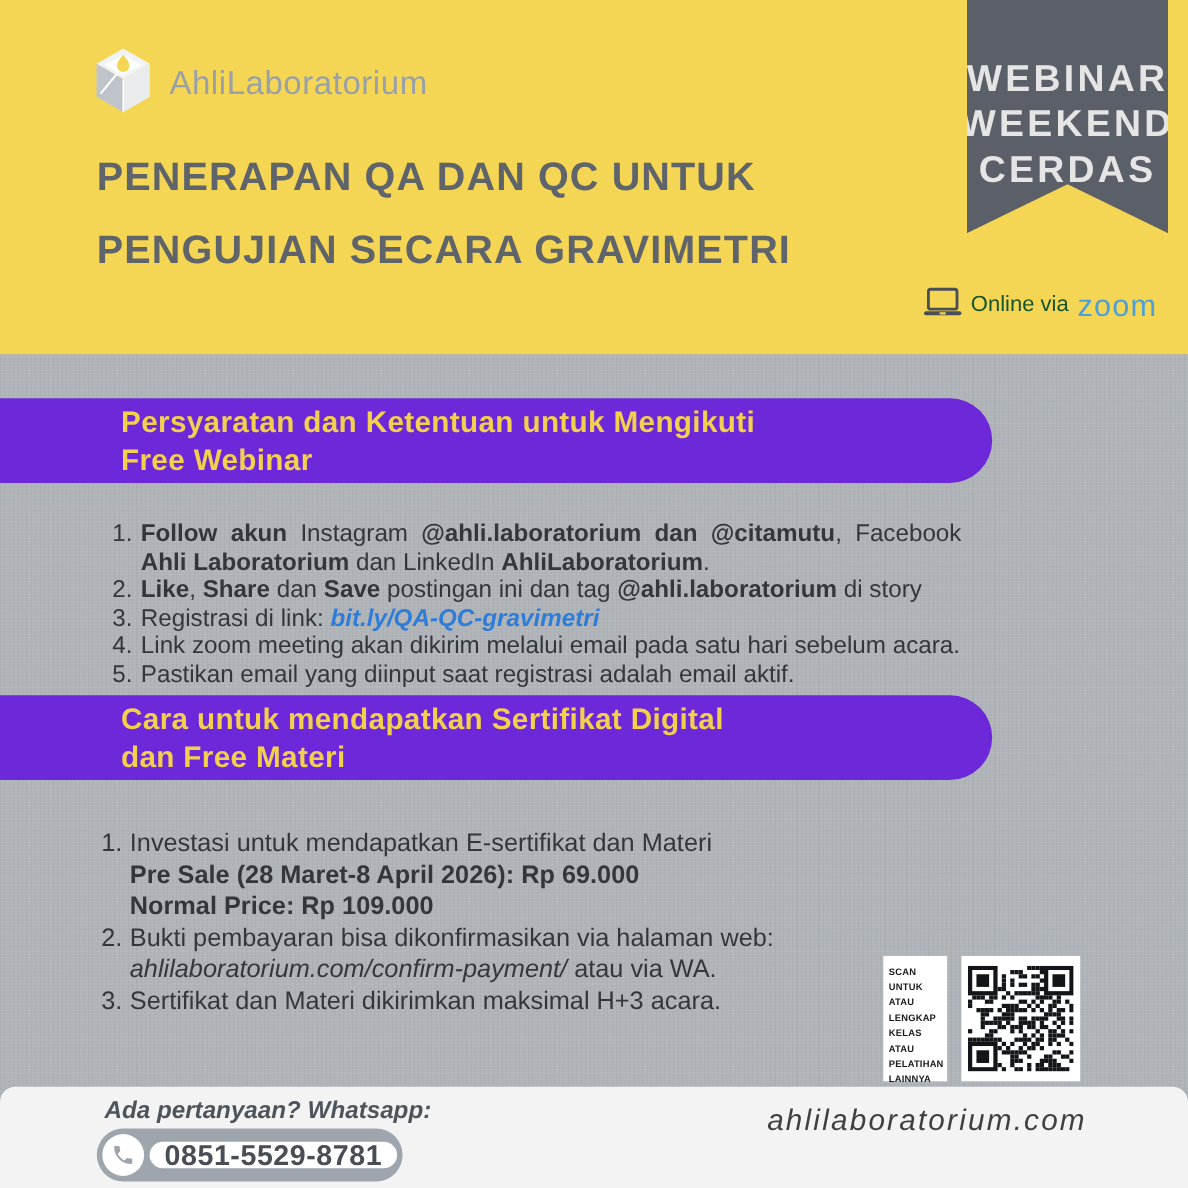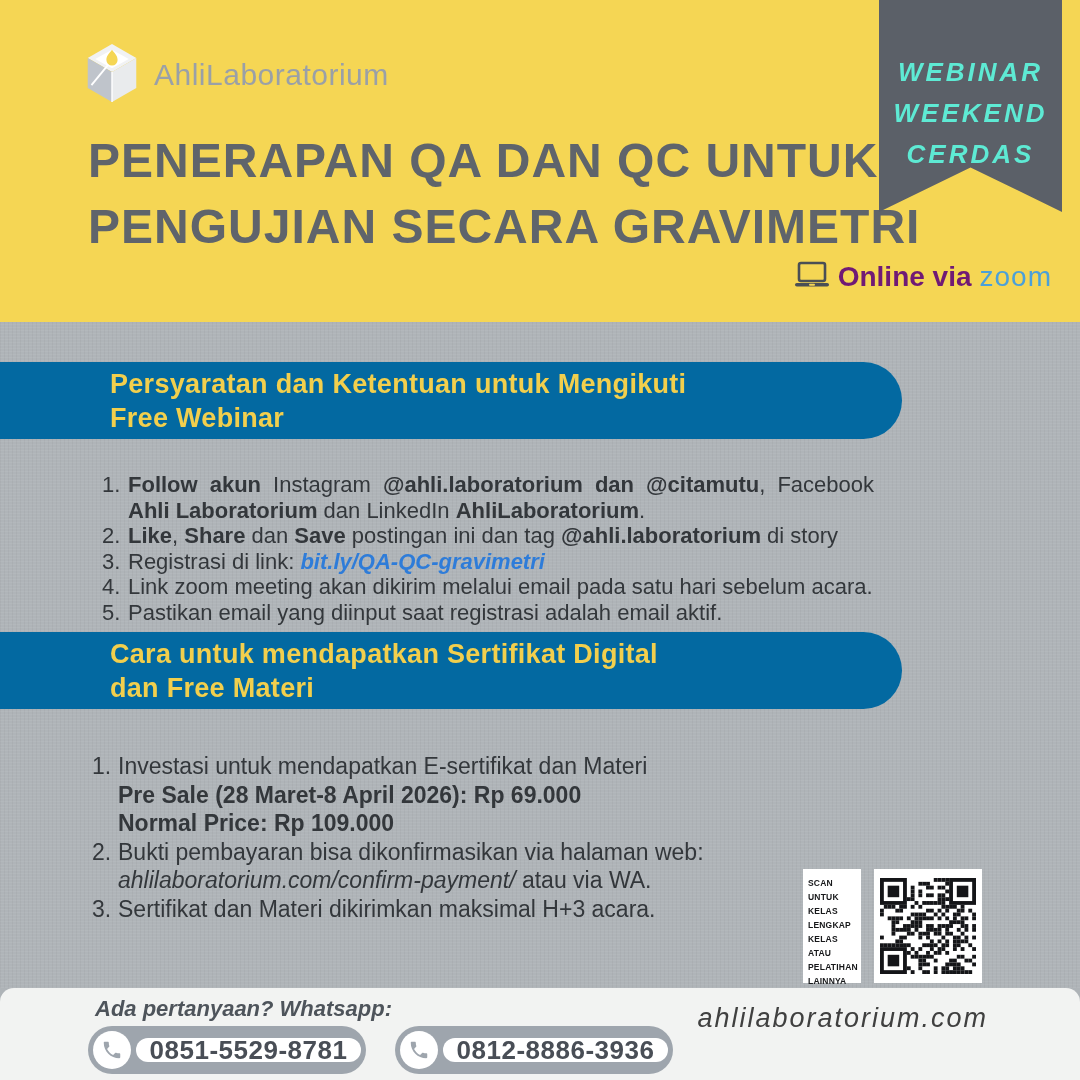--- a/index.html
+++ b/index.html
@@ -8,33 +8,33 @@
 
   
   .mid-bg{position:absolute;left:0;top:322px;width:1080px;height:666px;background:#AFB4B8;
     background-image:repeating-linear-gradient(0deg,rgba(255,255,255,.05) 0 1px,transparent 1px 3px),
                      repeating-linear-gradient(90deg,rgba(0,0,0,.03) 0 1px,transparent 1px 4px);}
 
   
   .top-band{position:absolute;left:0;top:0;width:1080px;height:322px;background:#F5D654;}
   .logo{position:absolute;left:84px;top:42px;display:flex;align-items:center;gap:14px;}
   .logo-text{font-size:30px;color:#9AA0A7;letter-spacing:.5px;}
-  .main-title{position:absolute;left:88px;top:128px;font-weight:bold;font-size:48px;line-height:66px;color:#5F646B;letter-spacing:1px;}
+  .main-title{position:absolute;left:88px;top:128px;font-weight:bold;font-size:36px;line-height:66px;color:#5F646B;letter-spacing:1px;}
 
   .ribbon{position:absolute;top:0;right:18px;width:183px;height:212px;background:#5B6068;
     clip-path:polygon(0 0,100% 0,100% 100%,50% 79%,0 100%);
     display:flex;flex-direction:column;align-items:center;padding-top:52px;box-sizing:border-box;}
-  .ribbon-line{color:#5eead4;font-weight:bold;font-size:26px;letter-spacing:3px;line-height:41px;font-style:italic;}
+  .ribbon-line{color:#e5e5e5;font-weight:bold;font-size:34px;letter-spacing:3px;line-height:41px;}
 
   .online-via{position:absolute;right:28px;top:260px;display:flex;align-items:center;gap:8px;}
-  .online-label{font-weight:bold;font-size:28px;color:#701a75;}
+  .online-label{font-weight:normal;font-size:20px;color:#14532d;}
   .zoom-word{font-size:28px;font-weight:500;color:#4BA0D9;letter-spacing:1px;}
 
   
-  .bar{position:absolute;left:0;width:902px;height:77px;background:#0369a1;border-radius:0 40px 40px 0;
+  .bar{position:absolute;left:0;width:902px;height:77px;background:#6d28d9;border-radius:0 40px 40px 0;
     display:flex;flex-direction:column;justify-content:center;padding-left:110px;box-sizing:border-box;}
   .bar-line{color:#F2CF4D;font-weight:bold;font-size:27px;line-height:34px;letter-spacing:.3px;}
   #bar1{top:362px;}
   #bar2{top:632px;}
 
   
   ol.req{position:absolute;margin:0;padding:0;list-style:none;counter-reset:n;color:#33373B;}
   ol.req li{counter-increment:n;padding-left:26px;}
   ol.req li::before{content:counter(n) ".";display:inline-block;width:26px;margin-left:-26px;}
   #list1{left:102px;top:472px;width:772px;font-size:22px;line-height:25.5px;}
@@ -131,21 +131,21 @@
   <ol class="req" id="list2">
     <li><span>Investasi untuk mendapatkan E-sertifikat dan Materi</span><span class="blk b">Pre Sale (28 Maret-8 April 2026): Rp 69.000</span><span class="blk b">Normal Price: Rp 109.000</span></li>
     <li><span>Bukti pembayaran bisa dikonfirmasikan via halaman web: </span><span class="i">ahlilaboratorium.com/confirm-payment/</span><span> atau via WA.</span></li>
     <li><span>Sertifikat dan Materi dikirimkan maksimal H+3 acara.</span></li>
   </ol>
 
   <div class="qr-wrap">
     <div class="qr-label">
       <div>SCAN</div>
       <div>UNTUK</div>
-      <div>KELAS</div>
+      <div>ATAU</div>
       <div>LENGKAP</div>
       <div>KELAS ATAU</div>
       <div>PELATIHAN</div>
       <div>LAINNYA</div>
     </div>
     <div class="qr-box">
       <svg viewBox="0 0 100 100">
           <g fill="#141518">
             <rect x="0" y="0" width="28" height="28"></rect>
             <rect x="4" y="4" width="20" height="20" fill="#fff"></rect>
@@ -391,26 +391,18 @@
 
     <div class="pill" id="pill1">
       <span class="pill-circle">
         <svg width="22" height="22" viewBox="0 0 24 24">
             <path fill="#9EA5AD" d="M6.62 10.79c1.44 2.83 3.76 5.14 6.59 6.59l2.2-2.21c.27-.27.67-.36 1.02-.24 1.12.37 2.33.57 3.57.57.55 0 1 .45 1 1V20c0 .55-.45 1-1 1-9.39 0-17-7.61-17-17 0-.55.45-1 1-1h3.5c.55 0 1 .45 1 1 0 1.25.2 2.45.57 3.57.11.35.03.74-.25 1.02l-2.2 2.2z"></path>
           </svg>
       </span>
       <span class="pill-num">0851-5529-8781</span>
     </div>
 
-    <div class="pill" id="pill2">
-      <span class="pill-circle">
-        <svg width="22" height="22" viewBox="0 0 24 24">
-            <path fill="#9EA5AD" d="M6.62 10.79c1.44 2.83 3.76 5.14 6.59 6.59l2.2-2.21c.27-.27.67-.36 1.02-.24 1.12.37 2.33.57 3.57.57.55 0 1 .45 1 1V20c0 .55-.45 1-1 1-9.39 0-17-7.61-17-17 0-.55.45-1 1-1h3.5c.55 0 1 .45 1 1 0 1.25.2 2.45.57 3.57.11.35.03.74-.25 1.02l-2.2 2.2z"></path>
-          </svg>
-      </span>
-      <span class="pill-num">0812-8886-3936</span>
-    </div>
 
     <div class="company">
       <div class="company-site">ahlilaboratorium.com</div>
     </div>
   </div>
 </div>
 
 </body></html>

